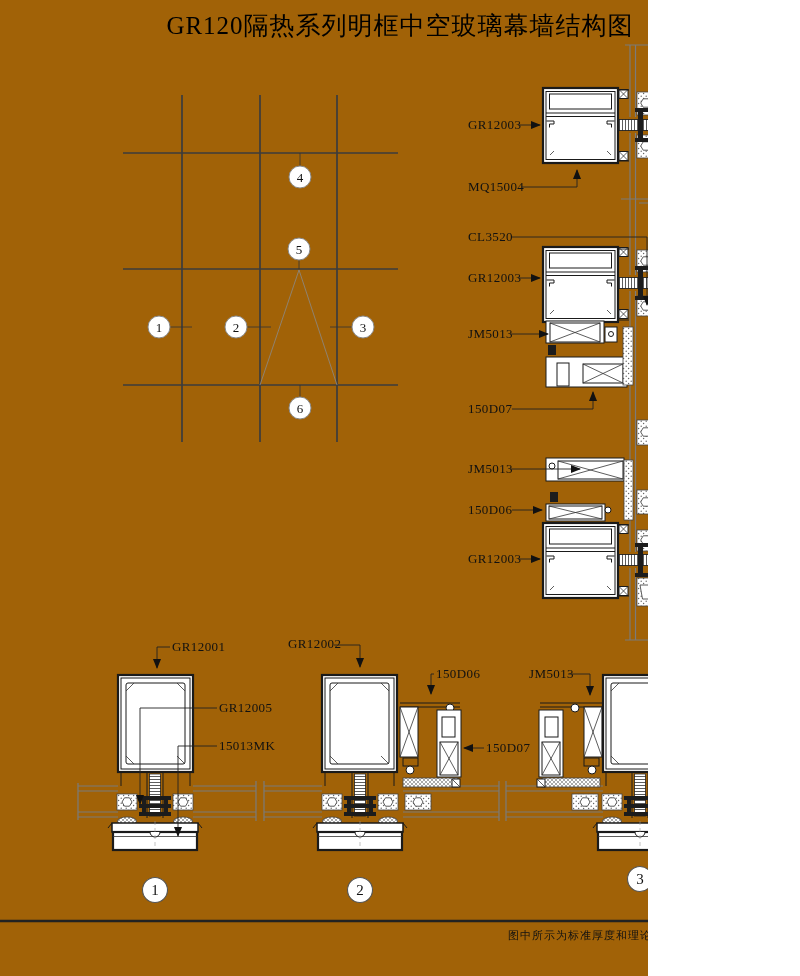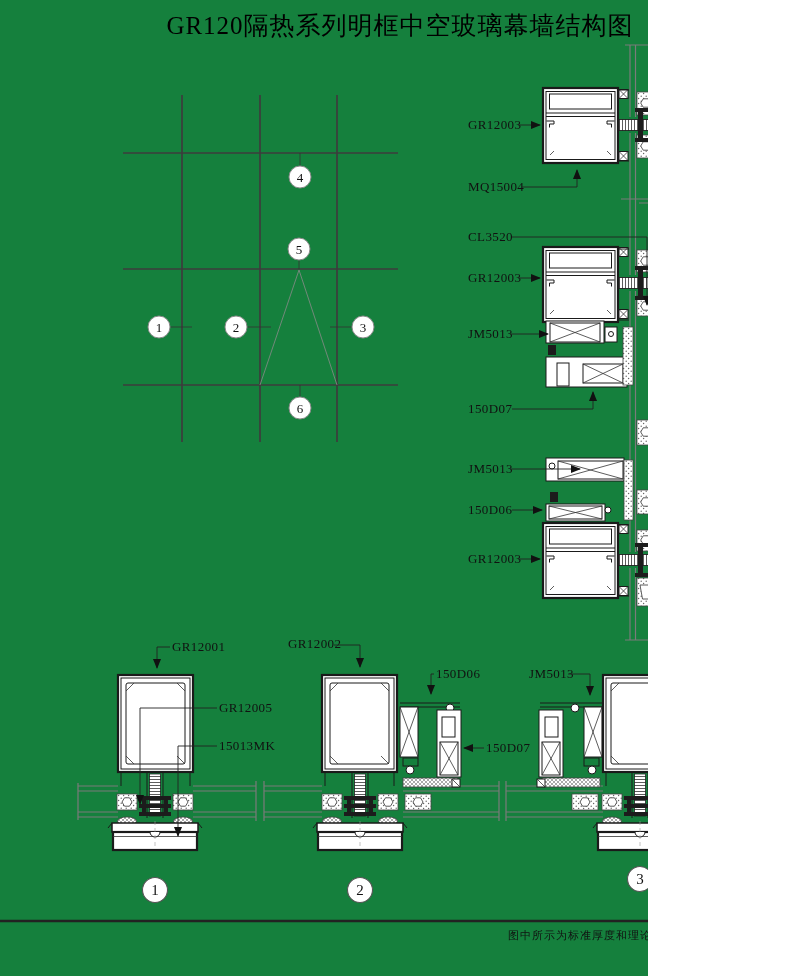--- a/index.html
+++ b/index.html
@@ -1,16 +1,16 @@
 <!DOCTYPE html>
 <html><head>
 <meta charset="utf-8">
 <style>
   html,body{margin:0;padding:0;background:#ffffff;}
-  .page{position:relative;width:648px;height:976px;background:#15803d;overflow:hidden;}
+  .page{position:relative;width:648px;height:976px;background:#a16207;overflow:hidden;}
   svg{display:block;}
   
   .s2 {stroke:#1a1a1a;stroke-width:2.2;fill:#fff;}
   .s15{stroke:#1a1a1a;stroke-width:1.5;fill:#fff;}
   .s1 {stroke:#1a1a1a;stroke-width:1;fill:none;}
   .s1f{stroke:#1a1a1a;stroke-width:1;fill:#fff;}
   .s08{stroke:#333;stroke-width:.8;fill:none;}
   .glass{stroke:#7b7b7b;stroke-width:1.2;fill:none;}
   .grid{stroke:#3c3c3c;stroke-width:1.7;fill:none;}
   .thin{stroke:#8a8a8a;stroke-width:.8;fill:none;}

